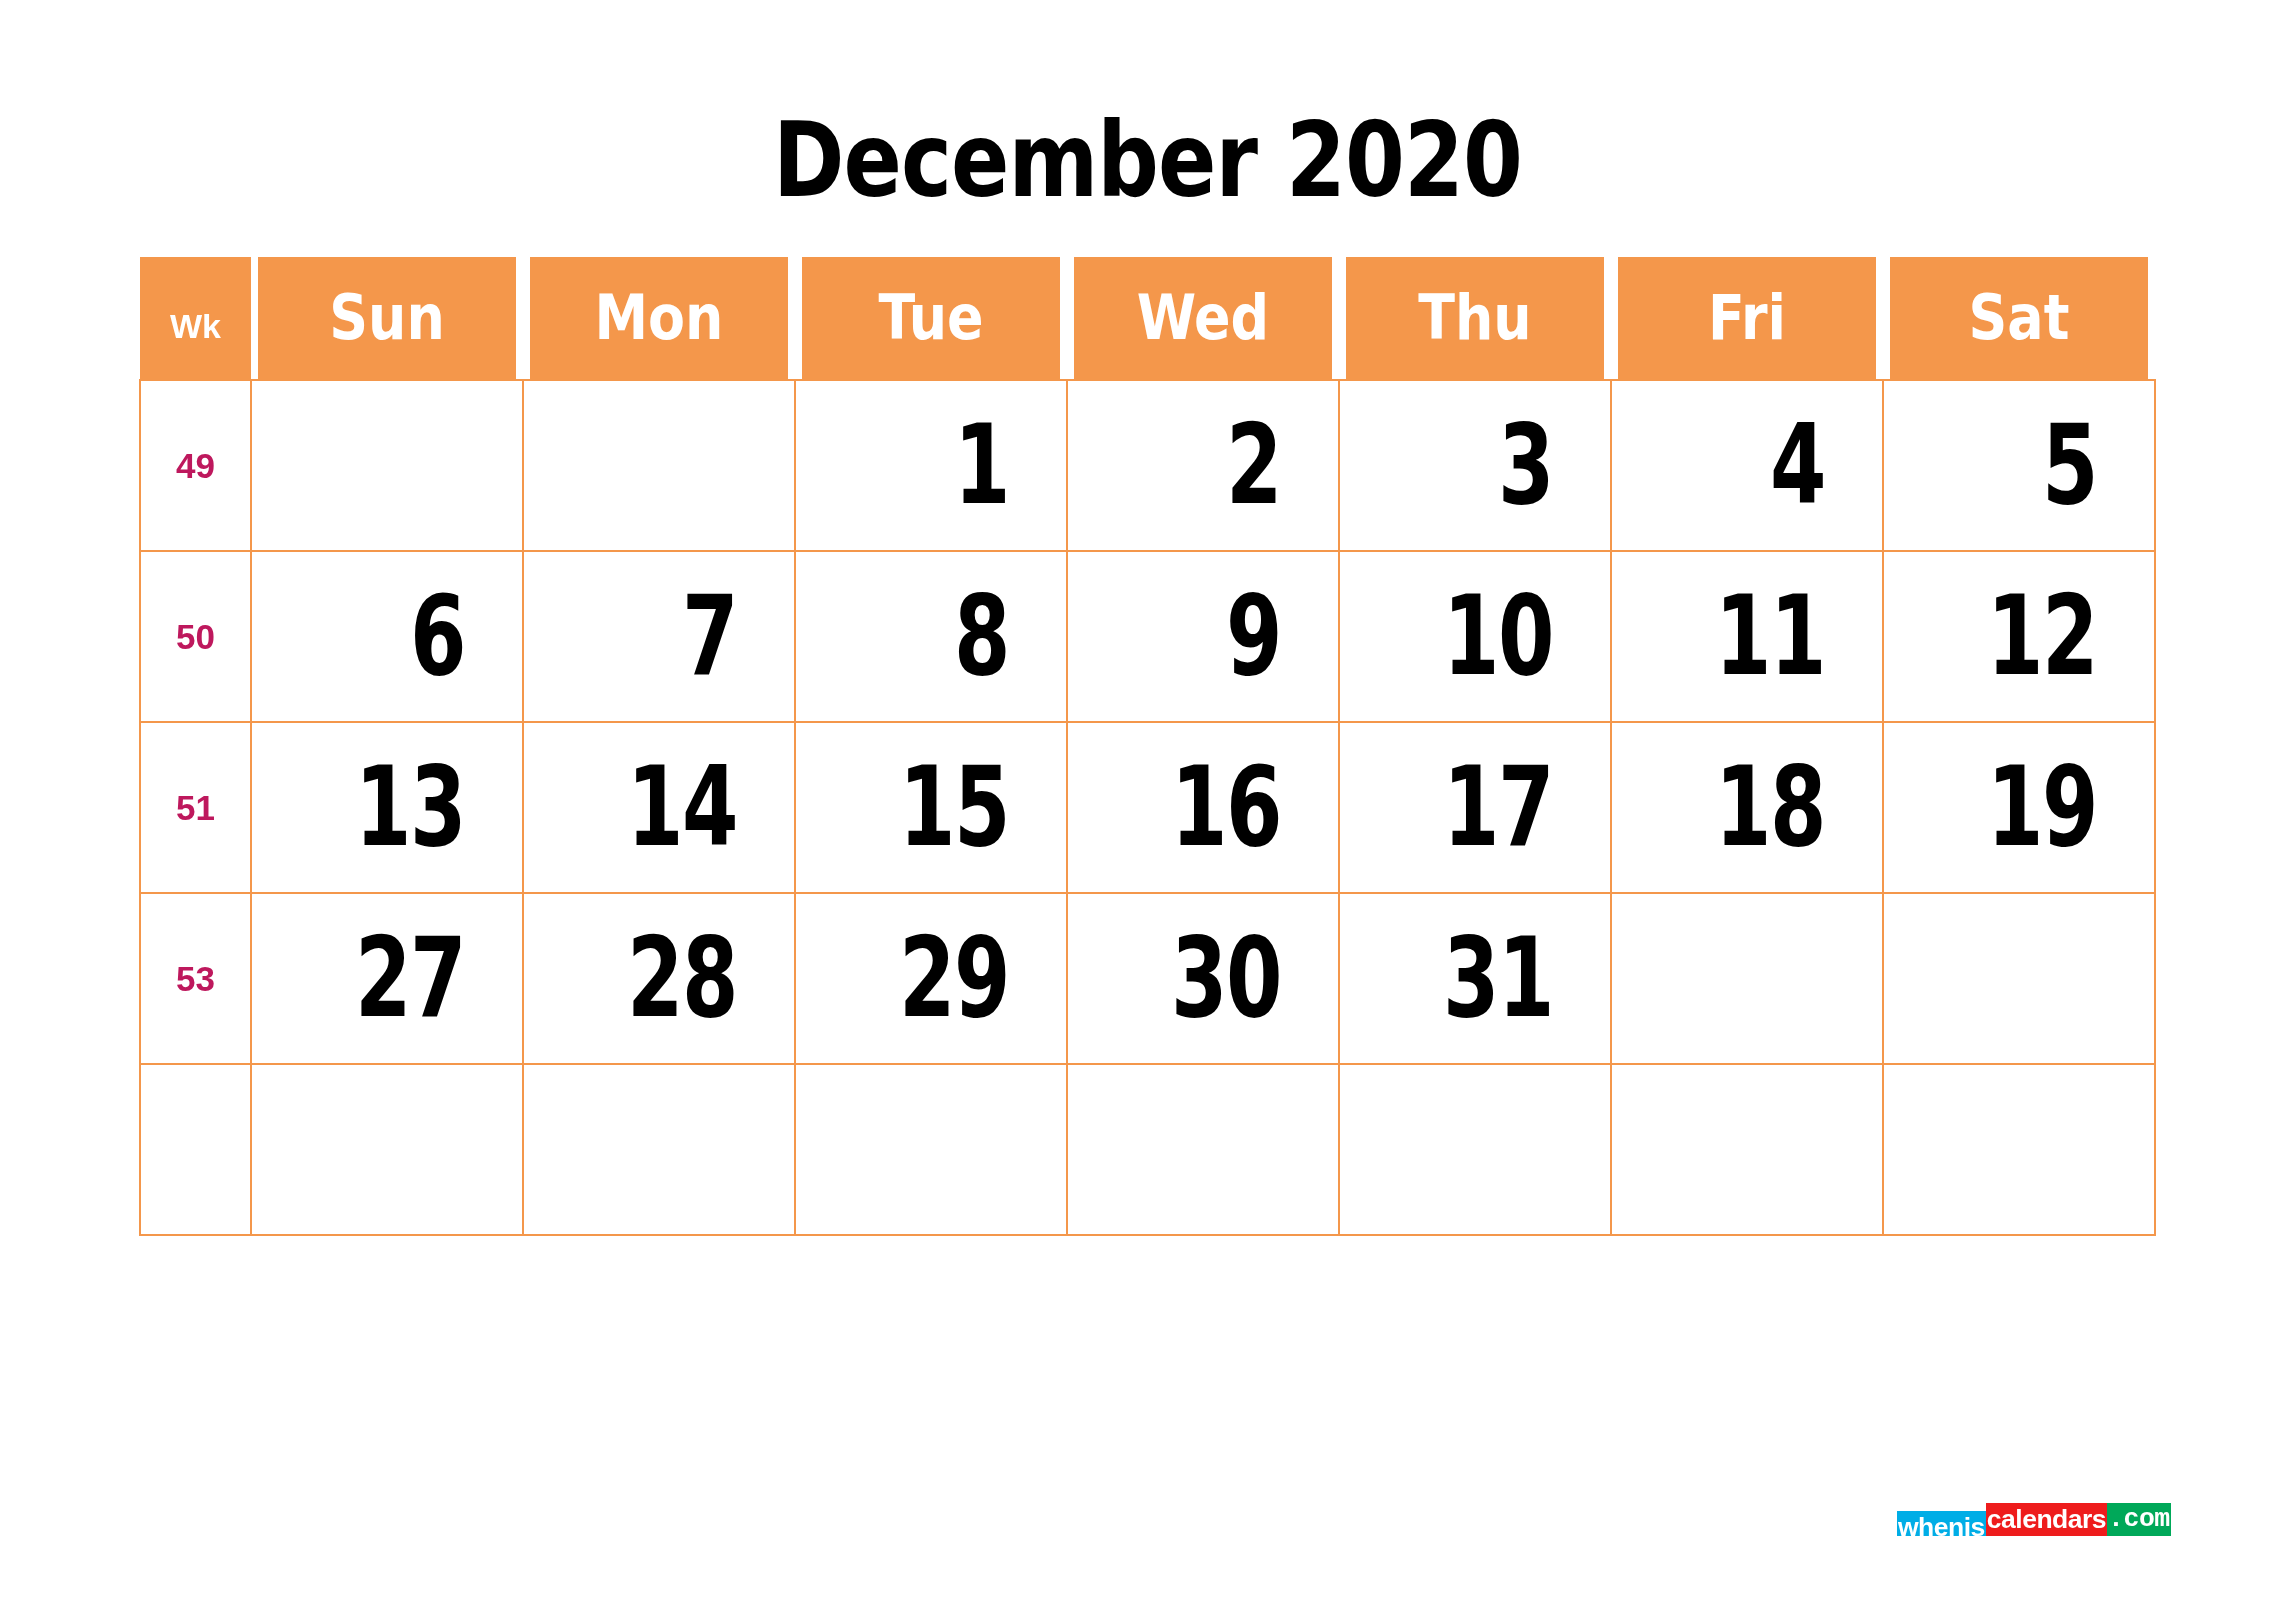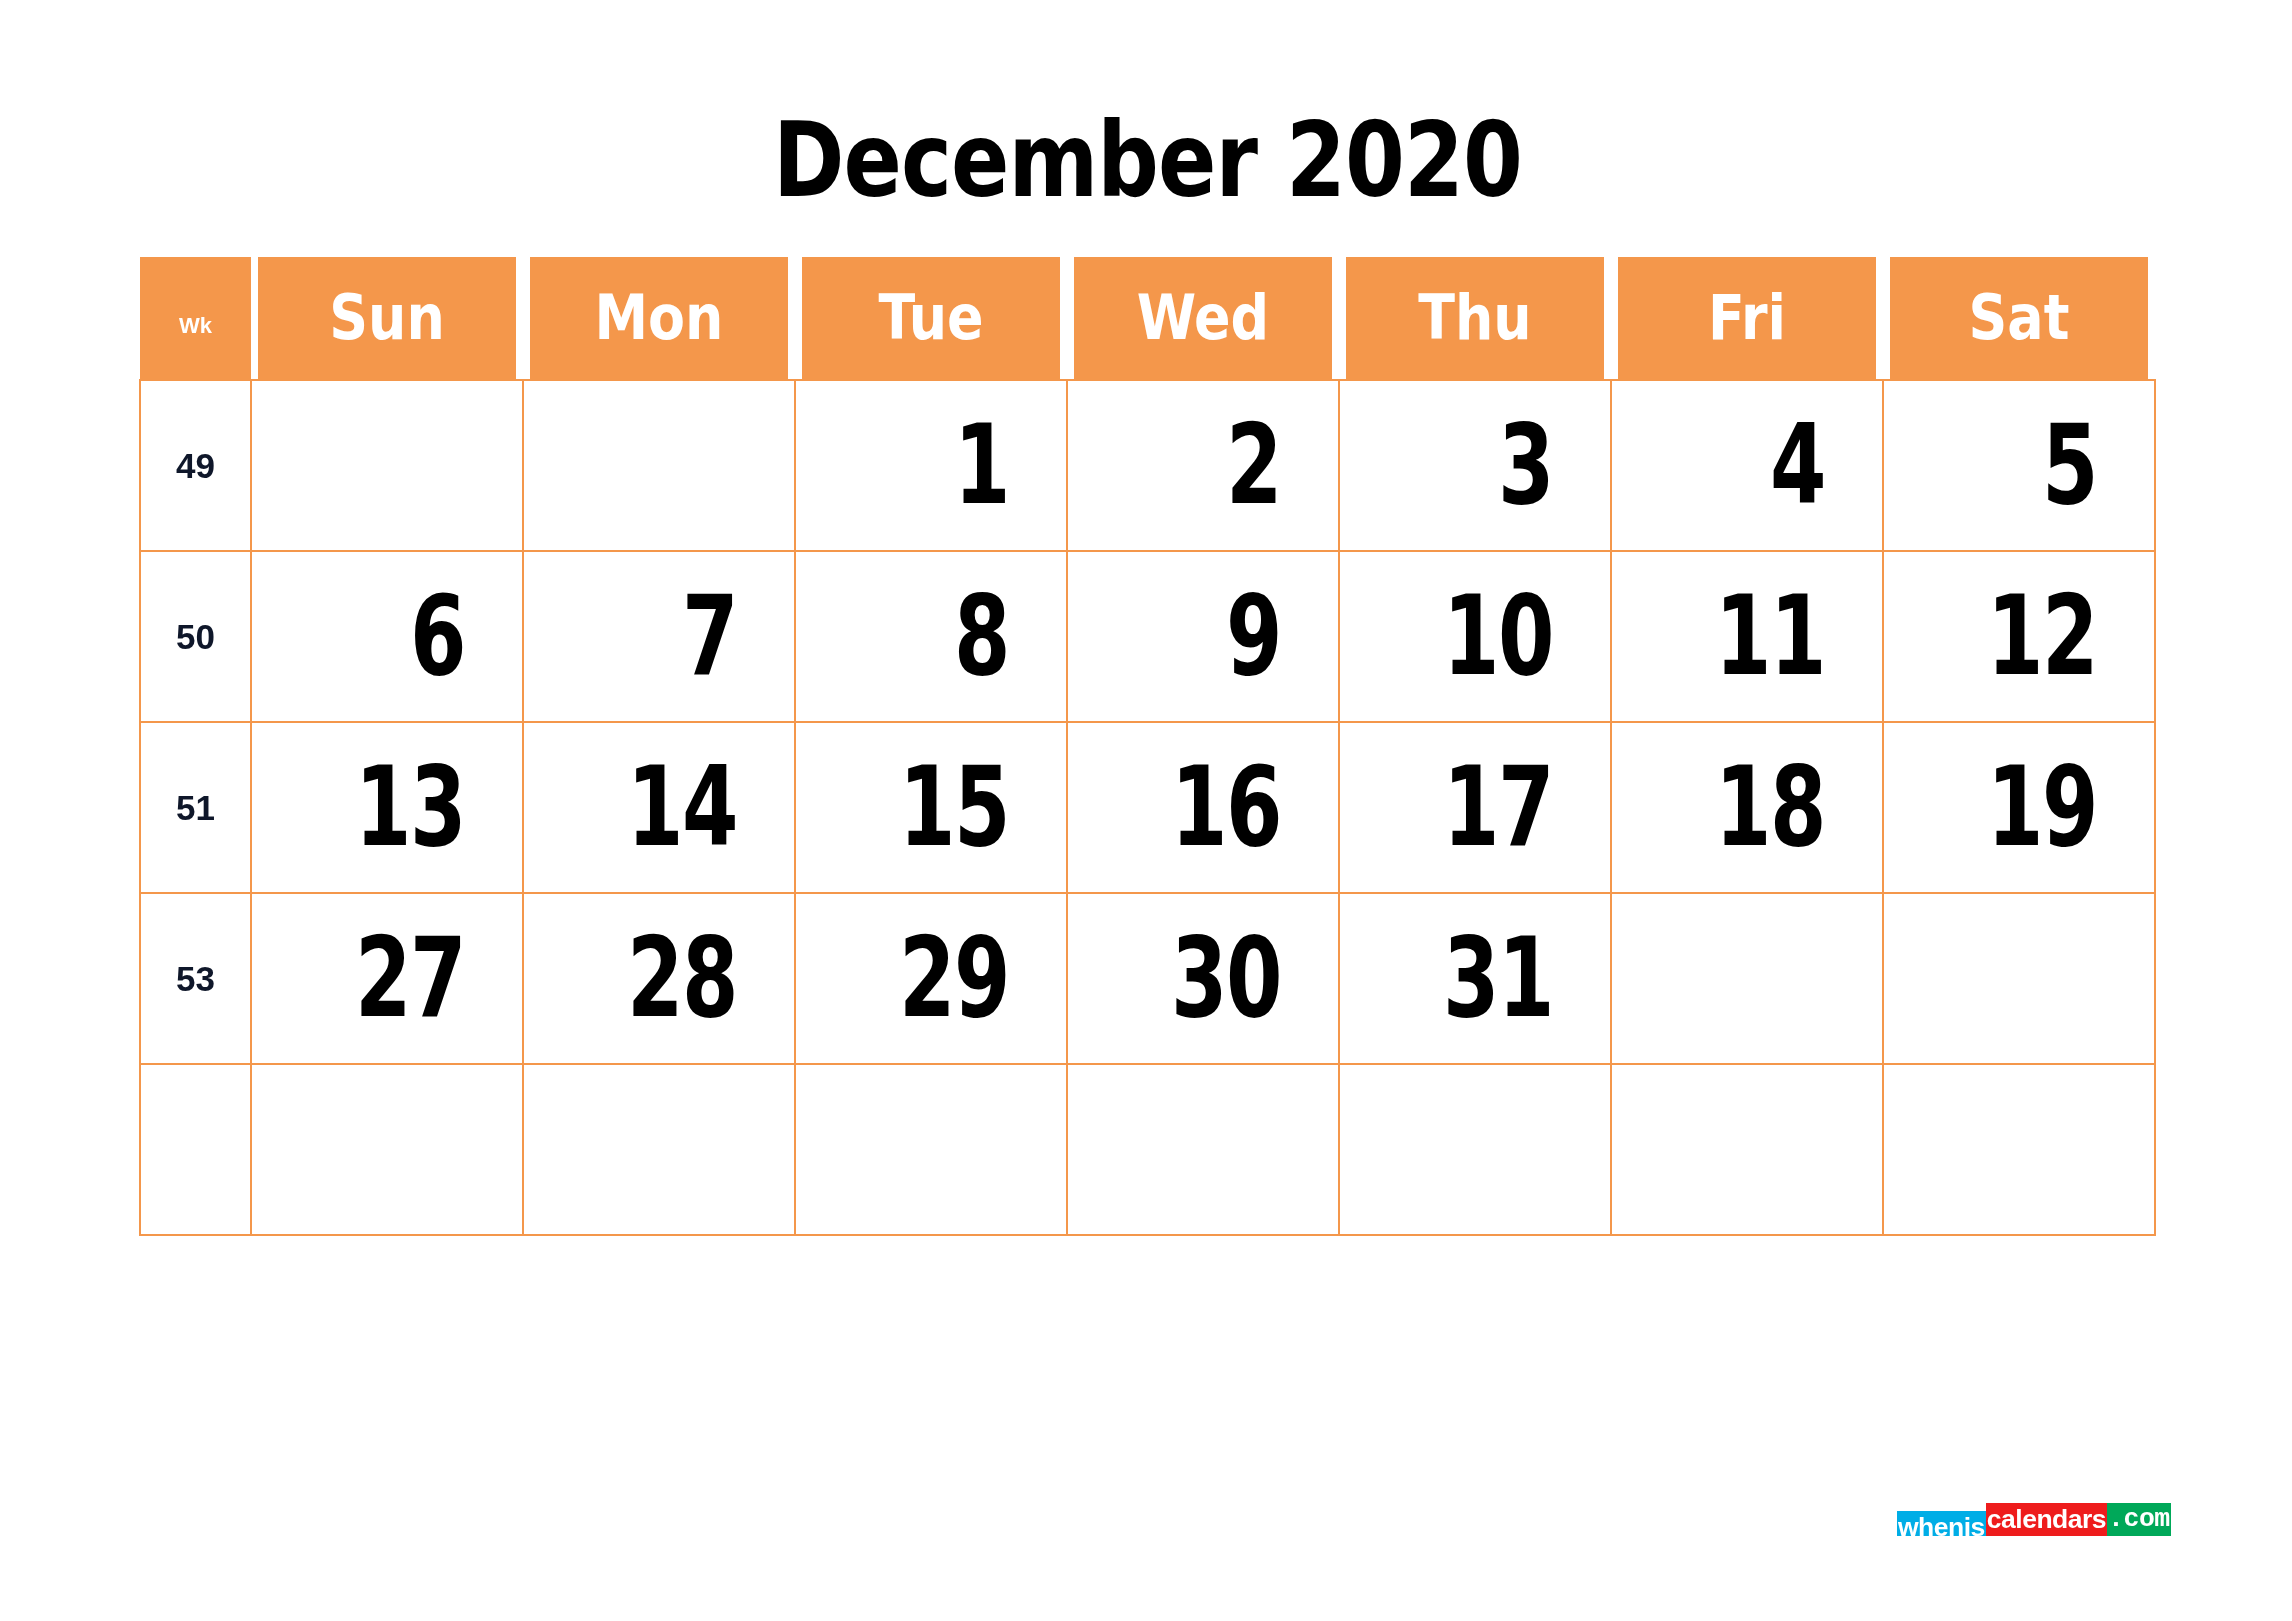--- a/index.html
+++ b/index.html
@@ -60,21 +60,21 @@
     background: #f4974b;
     border: none;
     padding: 0;
     height: 106px;
     vertical-align: middle;
     color: #ffffff;
   }
   .th-wk {
     font-family: "Liberation Sans Narrow", "Liberation Sans", sans-serif;
     font-weight: 700;
-    font-size: 22px;
+    font-size: 34px;
     text-align: center;
     line-height: 1;
     padding-top: 15.7px !important;
   }
   .th-day {
     font-family: "Liberation Sans Narrow", "DejaVu Sans Condensed", "Liberation Sans", sans-serif;
     font-weight: 700;
     font-size: 63px;
     text-align: center;
     line-height: 1;
@@ -88,21 +88,21 @@
     padding: 0;
     height: 169px;
     vertical-align: middle;
     background: #ffffff;
   }
   .cal-table tr.week-row td.wk-cell {
     text-align: center;
     font-family: "Liberation Sans Narrow", "Liberation Sans", sans-serif;
     font-weight: 700;
     font-size: 35px;
-    color: #0f172a;
+    color: #be185d;
     line-height: 1;
   }
   .cal-table tr.week-row td.day-cell {
     text-align: right;
     padding-right: 57px;
     font-family: "Liberation Sans Narrow", "DejaVu Sans Condensed", "Liberation Sans", sans-serif;
     font-weight: 700;
     font-size: 110px;
     color: #000000;
     line-height: 1;

